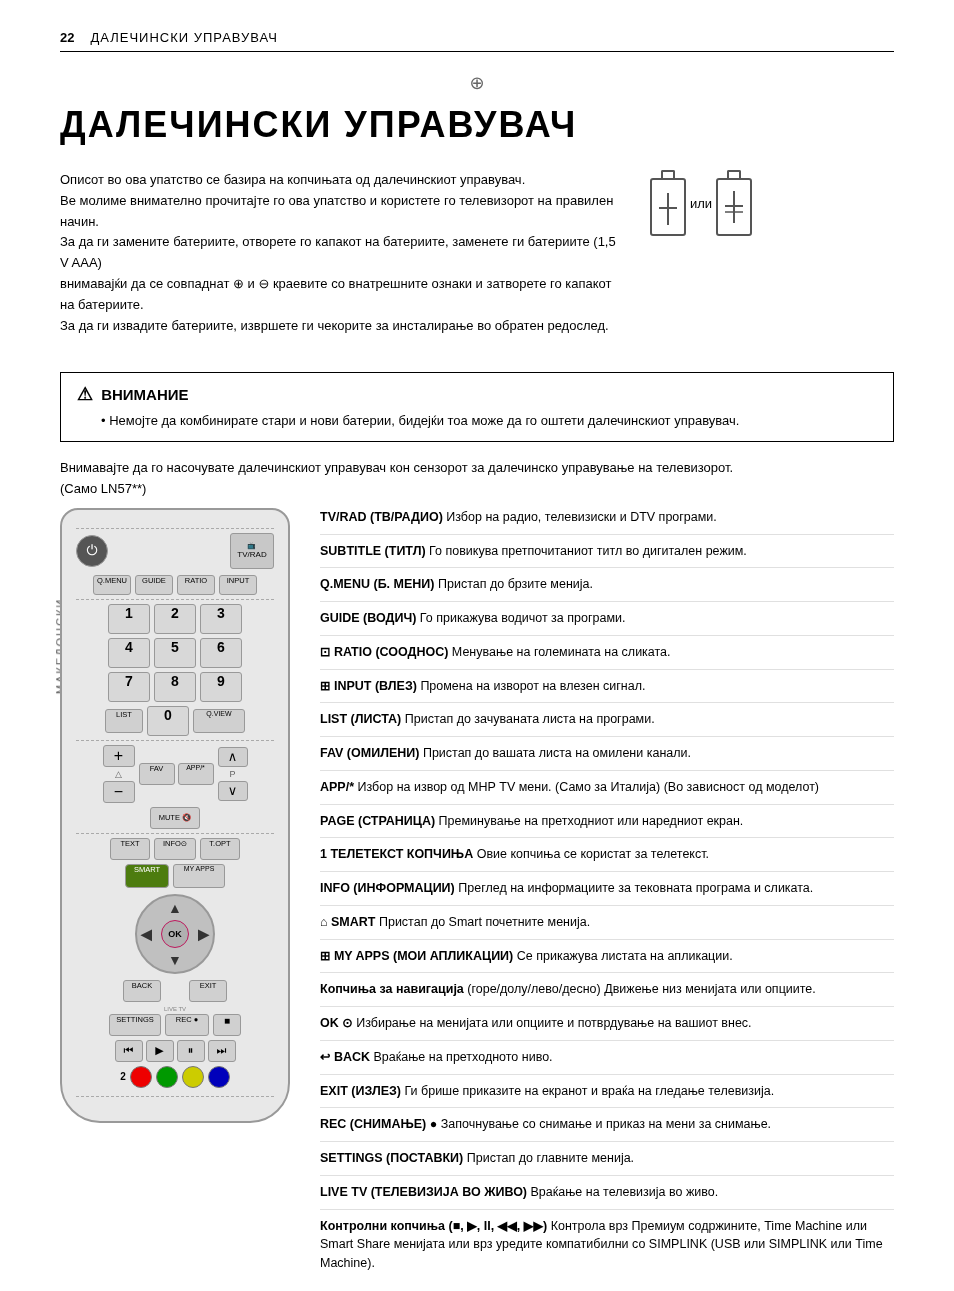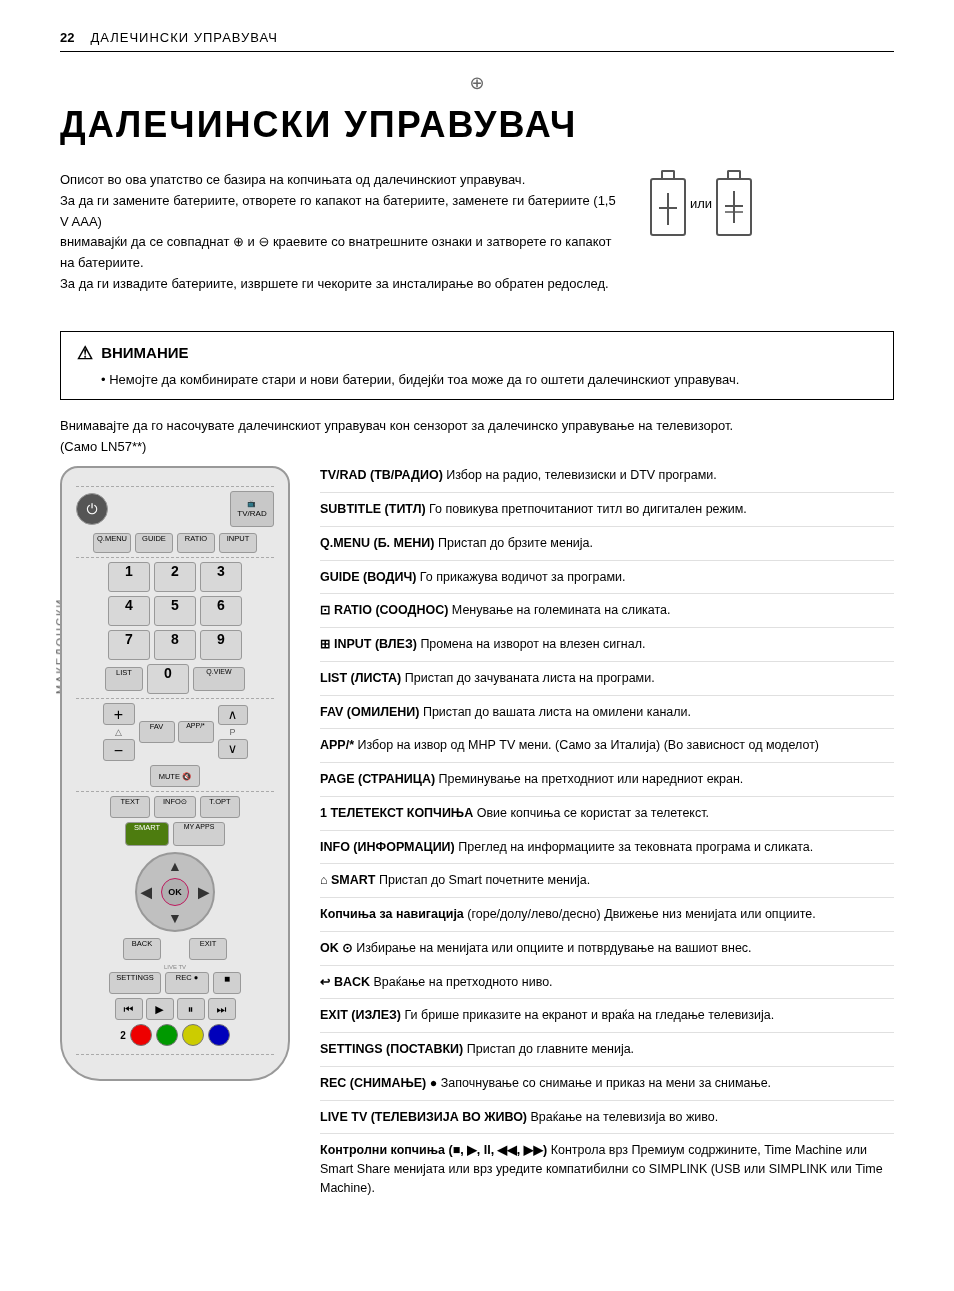--- a/index.html
+++ b/index.html
@@ -381,20 +381,21 @@
   <span class="header-title">ДАЛЕЧИНСКИ УПРАВУВАЧ</span>
 </div>
 
 <div class="crosshair">⊕</div>
 
 <h1 class="main-title">ДАЛЕЧИНСКИ УПРАВУВАЧ</h1>
 
 <div class="intro-block">
   <div class="intro-text">
     <div>Описот во ова упатство се базира на копчињата од далечинскиот управувач.</div>
+    <div>Ве молиме внимателно прочитајте го ова упатство и користете го телевизорот на правилен начин.</div>
     <div>За да ги замените батериите, отворете го капакот на батериите, заменете ги батериите (1,5 V AAA)</div>
     <div>внимавајќи да се совпаднат ⊕ и ⊖ краевите со внатрешните ознаки и затворете го капакот на батериите.</div>
     <div>За да ги извадите батериите, извршете ги чекорите за инсталирање во обратен редослед.</div>
   </div>
   <div class="battery-diagram">
     <div class="battery-imgs">
       <div style="display:flex;flex-direction:column;align-items:center;">
         <div style="width:32px;height:8px;border:2px solid #555;border-bottom:none;border-radius:2px 2px 0 0;margin-left:auto;margin-right:auto;width:14px;"></div>
         <div style="width:36px;height:58px;border:2px solid #555;border-radius:3px;display:flex;flex-direction:column;justify-content:flex-end;align-items:center;padding-bottom:4px;">
           <svg width="28" height="42" viewBox="0 0 28 42">
@@ -598,36 +599,39 @@
     <div class="desc-item">
       <span class="desc-bold">1 ТЕЛЕТЕКСТ КОПЧИЊА</span><span> Овие копчиња се користат за телетекст.</span>
     </div>
     <div class="desc-item">
       <span class="desc-bold">INFO (ИНФОРМАЦИИ)</span><span> Преглед на информациите за тековната програма и сликата.</span>
     </div>
     <div class="desc-item">
       <span class="desc-bold">⌂ SMART</span><span> Пристап до Smart почетните менија.</span>
     </div>
     <div class="desc-item">
+      <span class="desc-bold">⊞ MY APPS (МОИ АПЛИКАЦИИ)</span><span> Се прикажува листата на апликации.</span>
+    </div>
+    <div class="desc-item">
       <span class="desc-bold">Копчиња за навигација</span><span> (горе/долу/лево/десно) Движење низ менијата или опциите.</span>
     </div>
     <div class="desc-item">
       <span class="desc-bold">OK ⊙</span><span> Избирање на менијата или опциите и потврдување на вашиот внес.</span>
     </div>
     <div class="desc-item">
       <span class="desc-bold">↩ BACK</span><span> Враќање на претходното ниво.</span>
     </div>
     <div class="desc-item">
       <span class="desc-bold">EXIT (ИЗЛЕЗ)</span><span>  Ги брише приказите на екранот и враќа на гледање телевизија.</span>
     </div>
     <div class="desc-item">
+      <span class="desc-bold">REC (СНИМАЊЕ) ●</span><span> Започнување со снимање и приказ на мени за снимање.</span>
+    </div>
+    <div class="desc-item">
       <span class="desc-bold">SETTINGS (ПОСТАВКИ)</span><span> Пристап до главните менија.</span>
-    </div>
-    <div class="desc-item">
-      <span class="desc-bold">REC (СНИМАЊЕ) ●</span><span> Започнување со снимање и приказ на мени за снимање.</span>
     </div>
     <div class="desc-item">
       <span class="desc-bold">LIVE TV (ТЕЛЕВИЗИЈА ВО ЖИВО)</span><span> Враќање на телевизија во живо.</span>
     </div>
     <div class="desc-item">
       <span class="desc-bold">Контролни копчиња (■, ▶, II, ◀◀, ▶▶)</span><span> Контрола врз Премиум содржините, Time Machine или Smart Share менијата или врз уредите компатибилни со SIMPLINK (USB или SIMPLINK или Time Machine).</span>
     </div>
 
   </div>
 </div>

